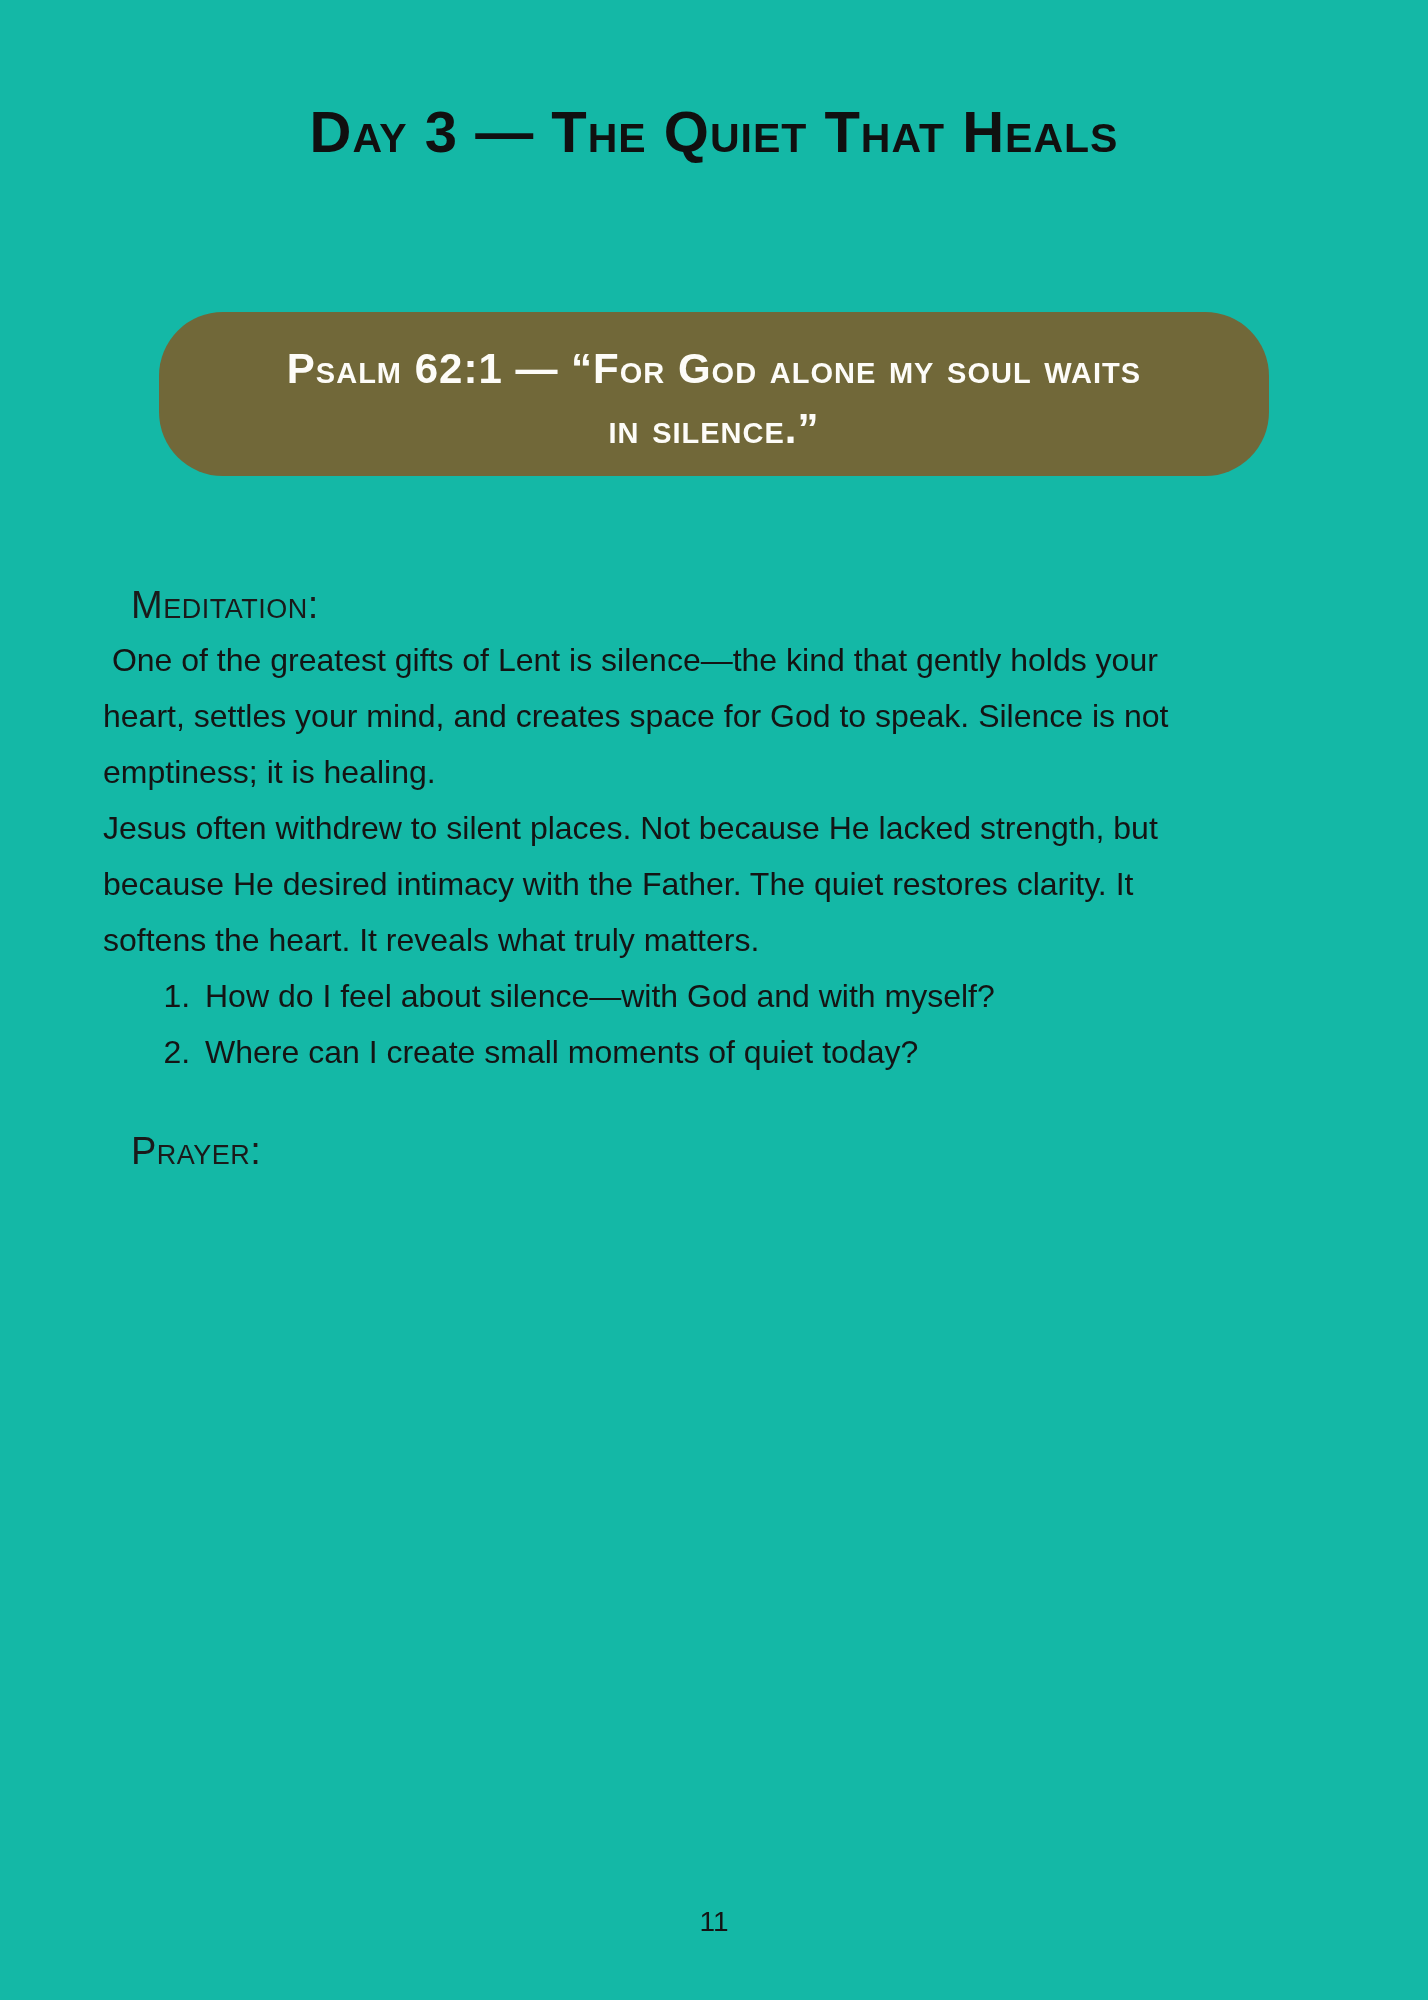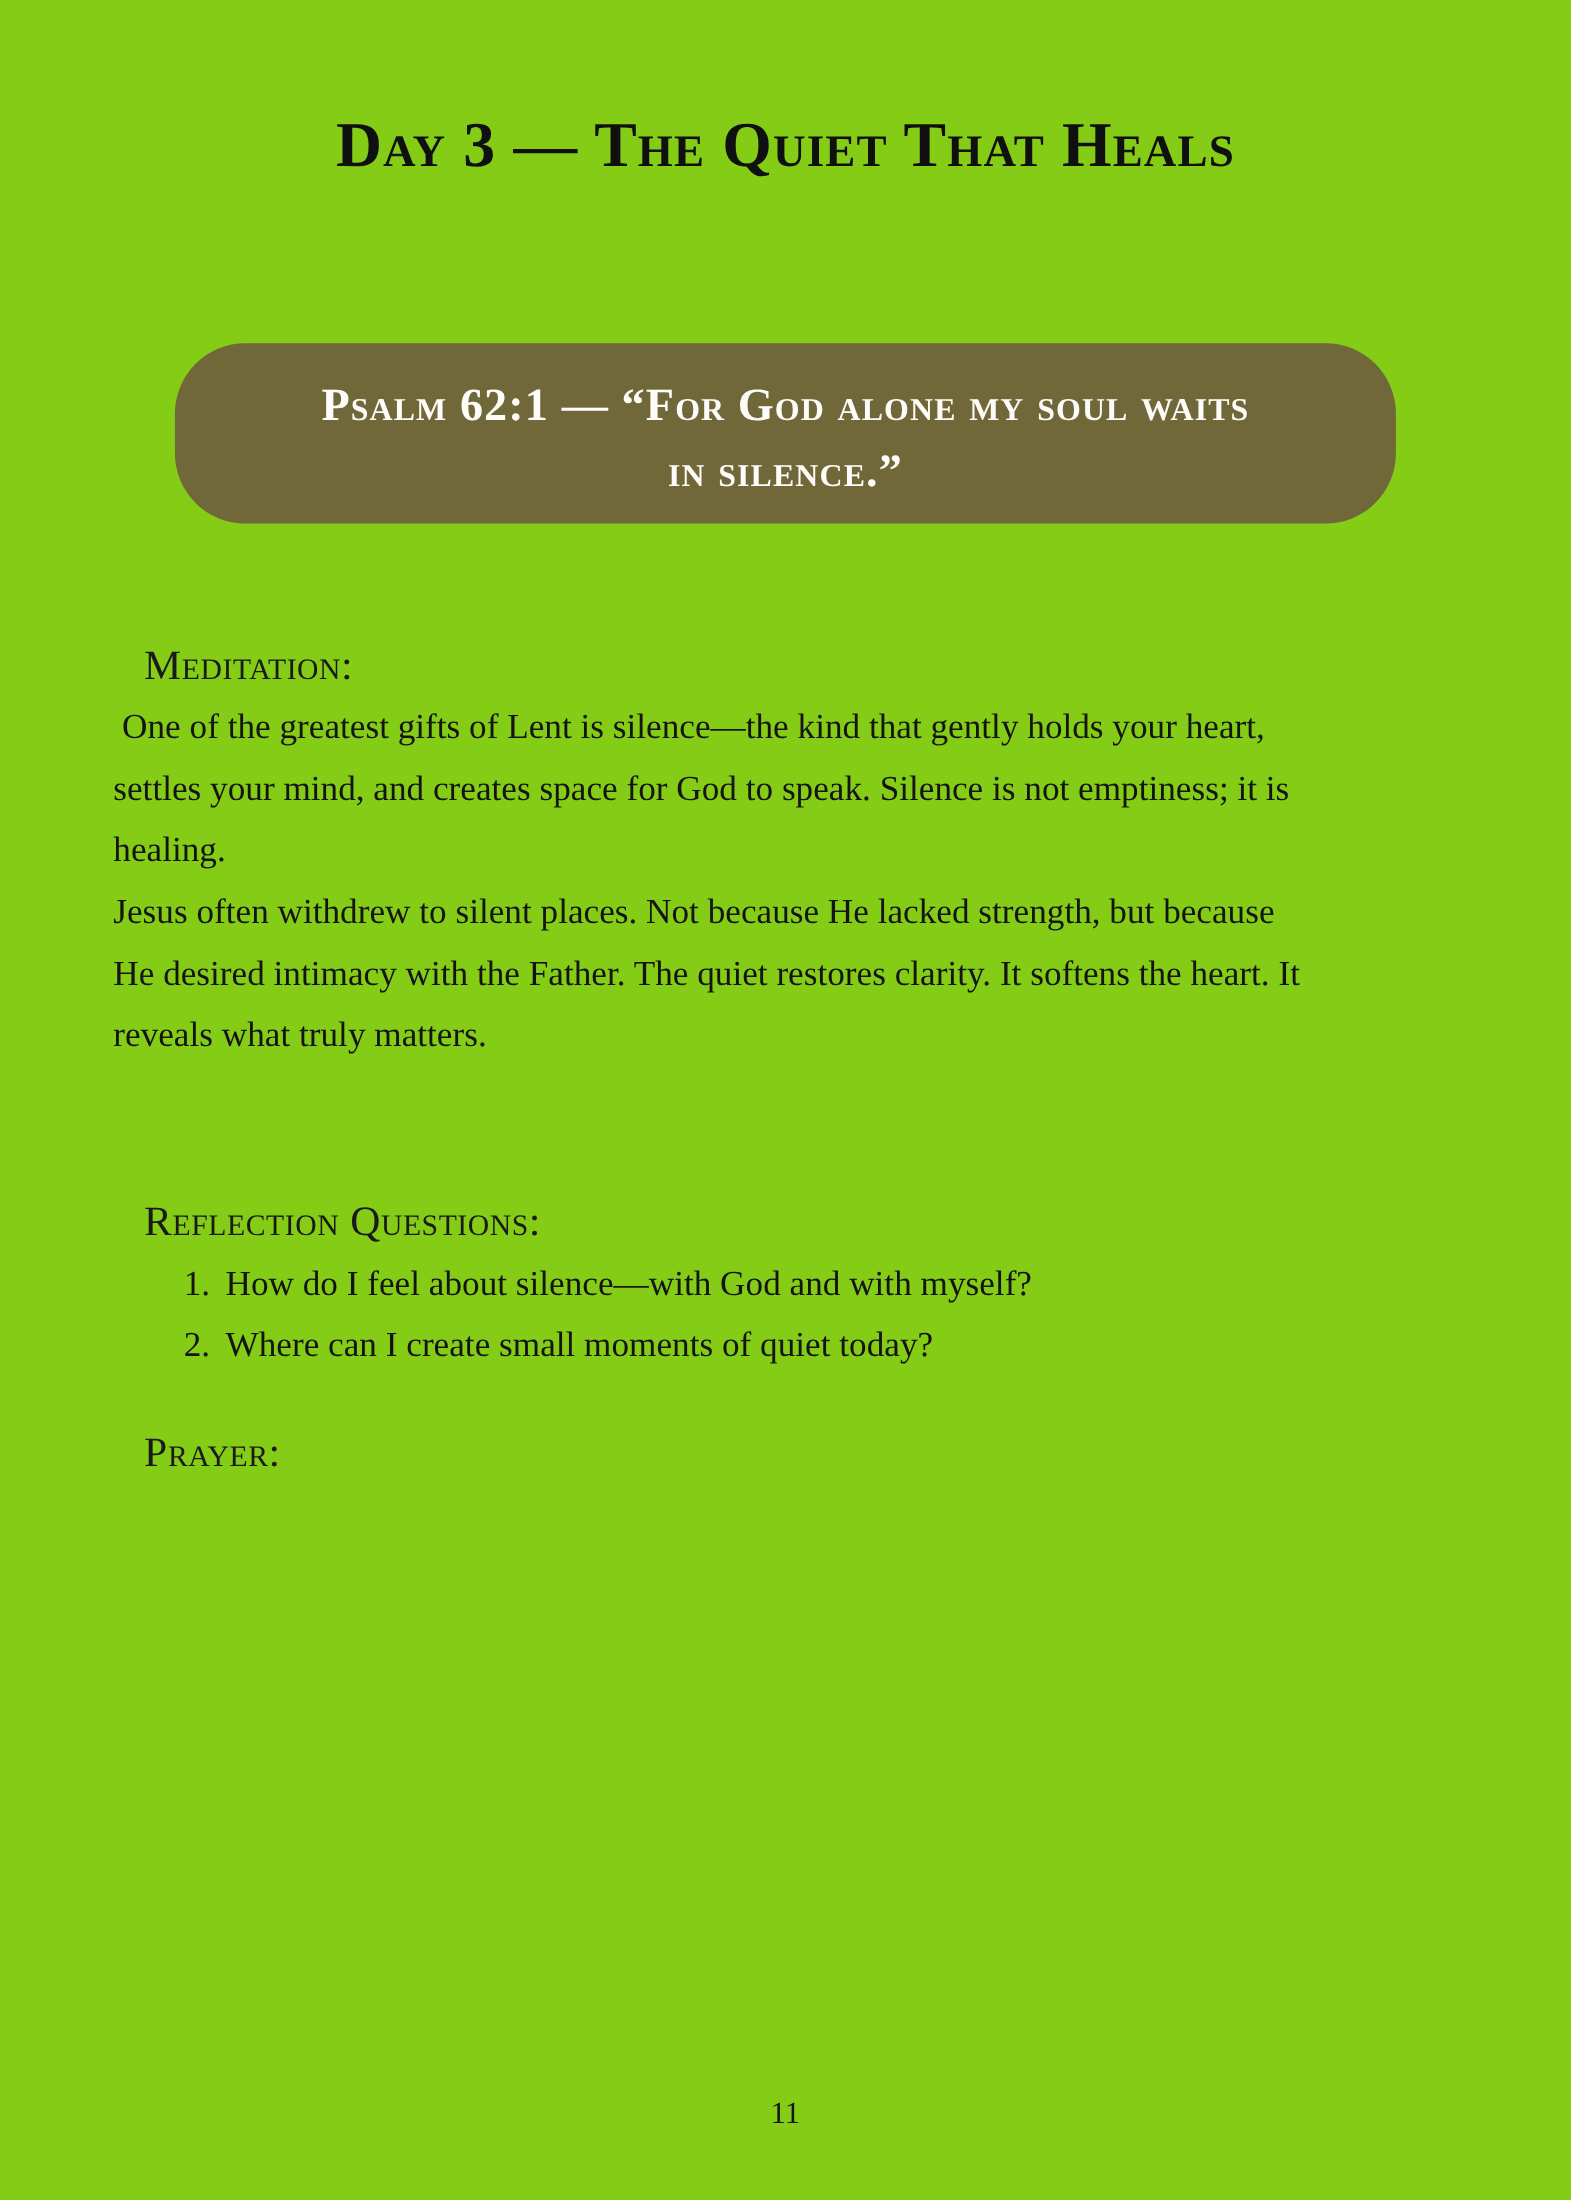--- a/index.html
+++ b/index.html
@@ -4,23 +4,23 @@
 <style>
   html, body {
     margin: 0;
     padding: 0;
     background: #ffffff;
   }
   .page {
     position: relative;
     width: 1428px;
     height: 2000px;
-    background: #84cc16;
+    background: #14b8a6;
     color: #141414;
-    font-family: Liberation Serif, serif;
+    font-family: Liberation Sans, sans-serif;
     overflow: hidden;
     box-sizing: border-box;
     padding-top: 98px;
   }
   .doc-title {
     margin: 0;
     text-align: center;
     font-size: 58px;
     line-height: 68px;
     font-weight: bold;
@@ -112,21 +112,20 @@
 
   <div class="content">
 
     <h2 class="section-heading heading-meditation">Meditation:</h2>
 
     <p class="body-par"> One of the greatest gifts of Lent is silence—the kind that gently holds your heart, settles your mind, and creates space for God to speak. Silence is not emptiness; it is healing.</p>
 
     <p class="body-par">Jesus often withdrew to silent places. Not because He lacked strength, but because He desired intimacy with the Father. The quiet restores clarity. It softens the heart. It reveals what truly matters.</p>
 
 
-    <h2 class="section-heading heading-reflection">Reflection Questions:</h2>
 
     <ol class="question-list">
       <li>How do I feel about silence—with God and with myself?</li>
       <li>Where can I create small moments of quiet today?</li>
     </ol>
 
     <h2 class="section-heading heading-prayer">Prayer:</h2>
 
 
   </div>

